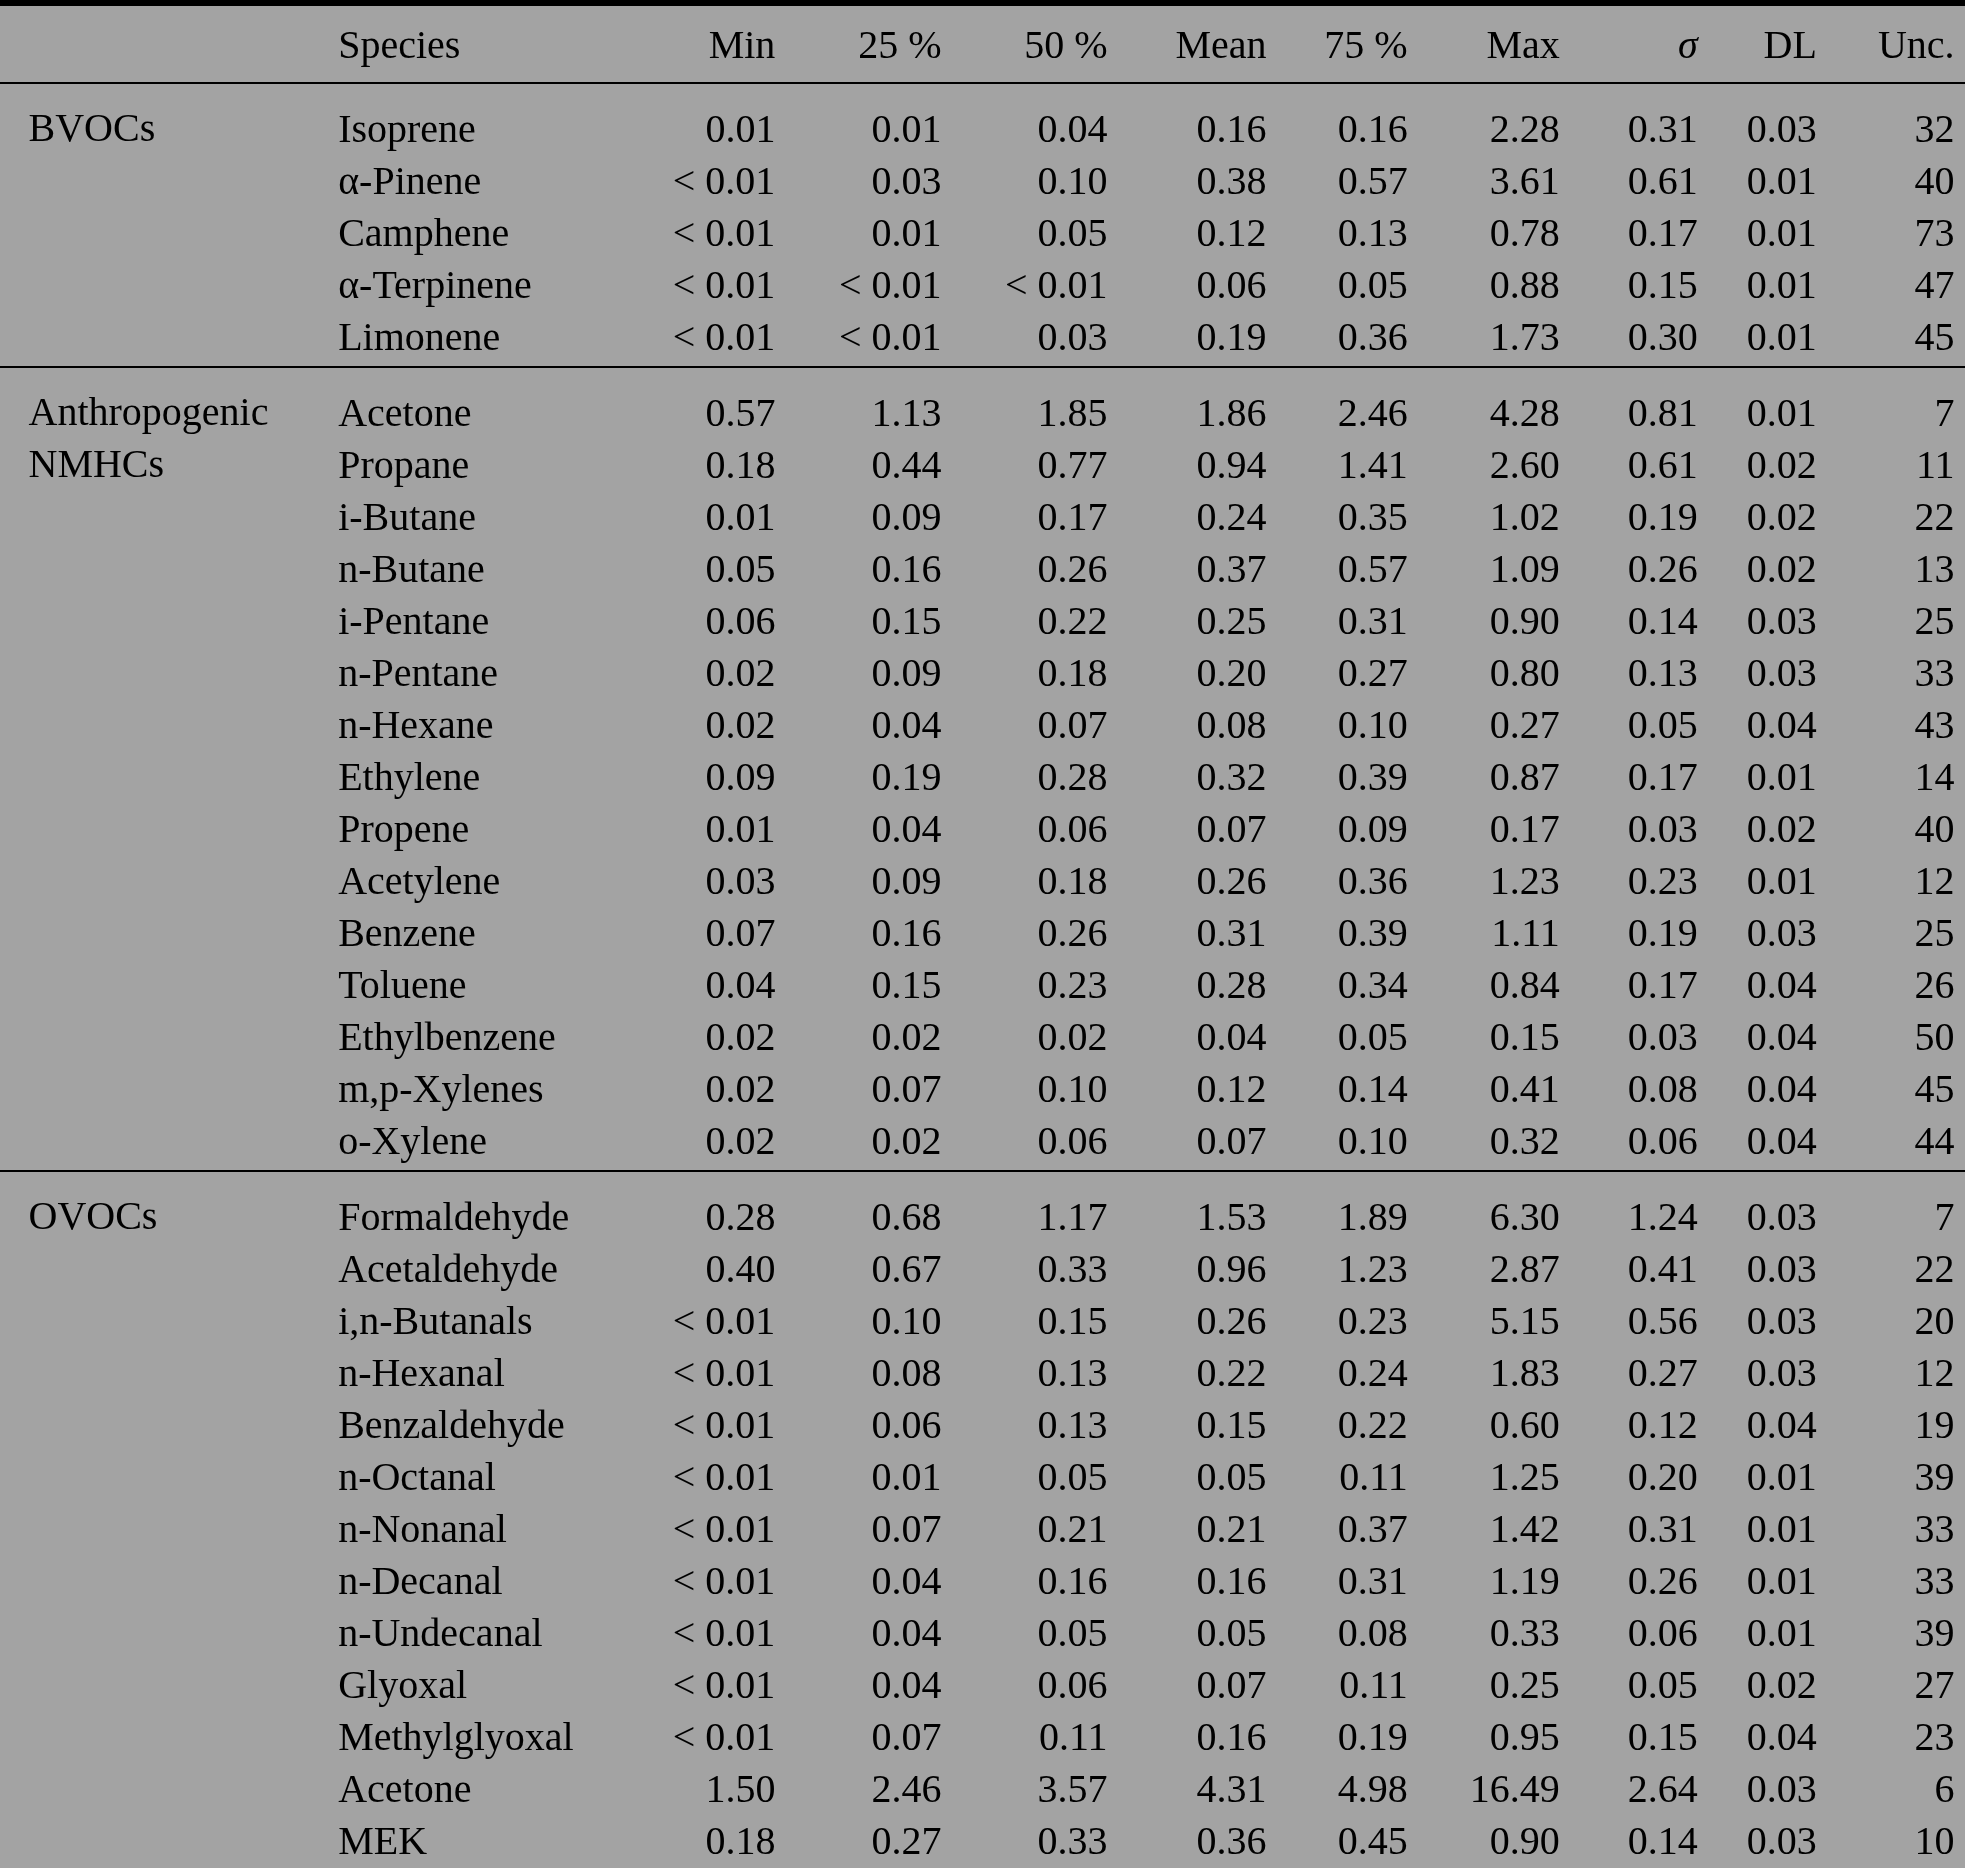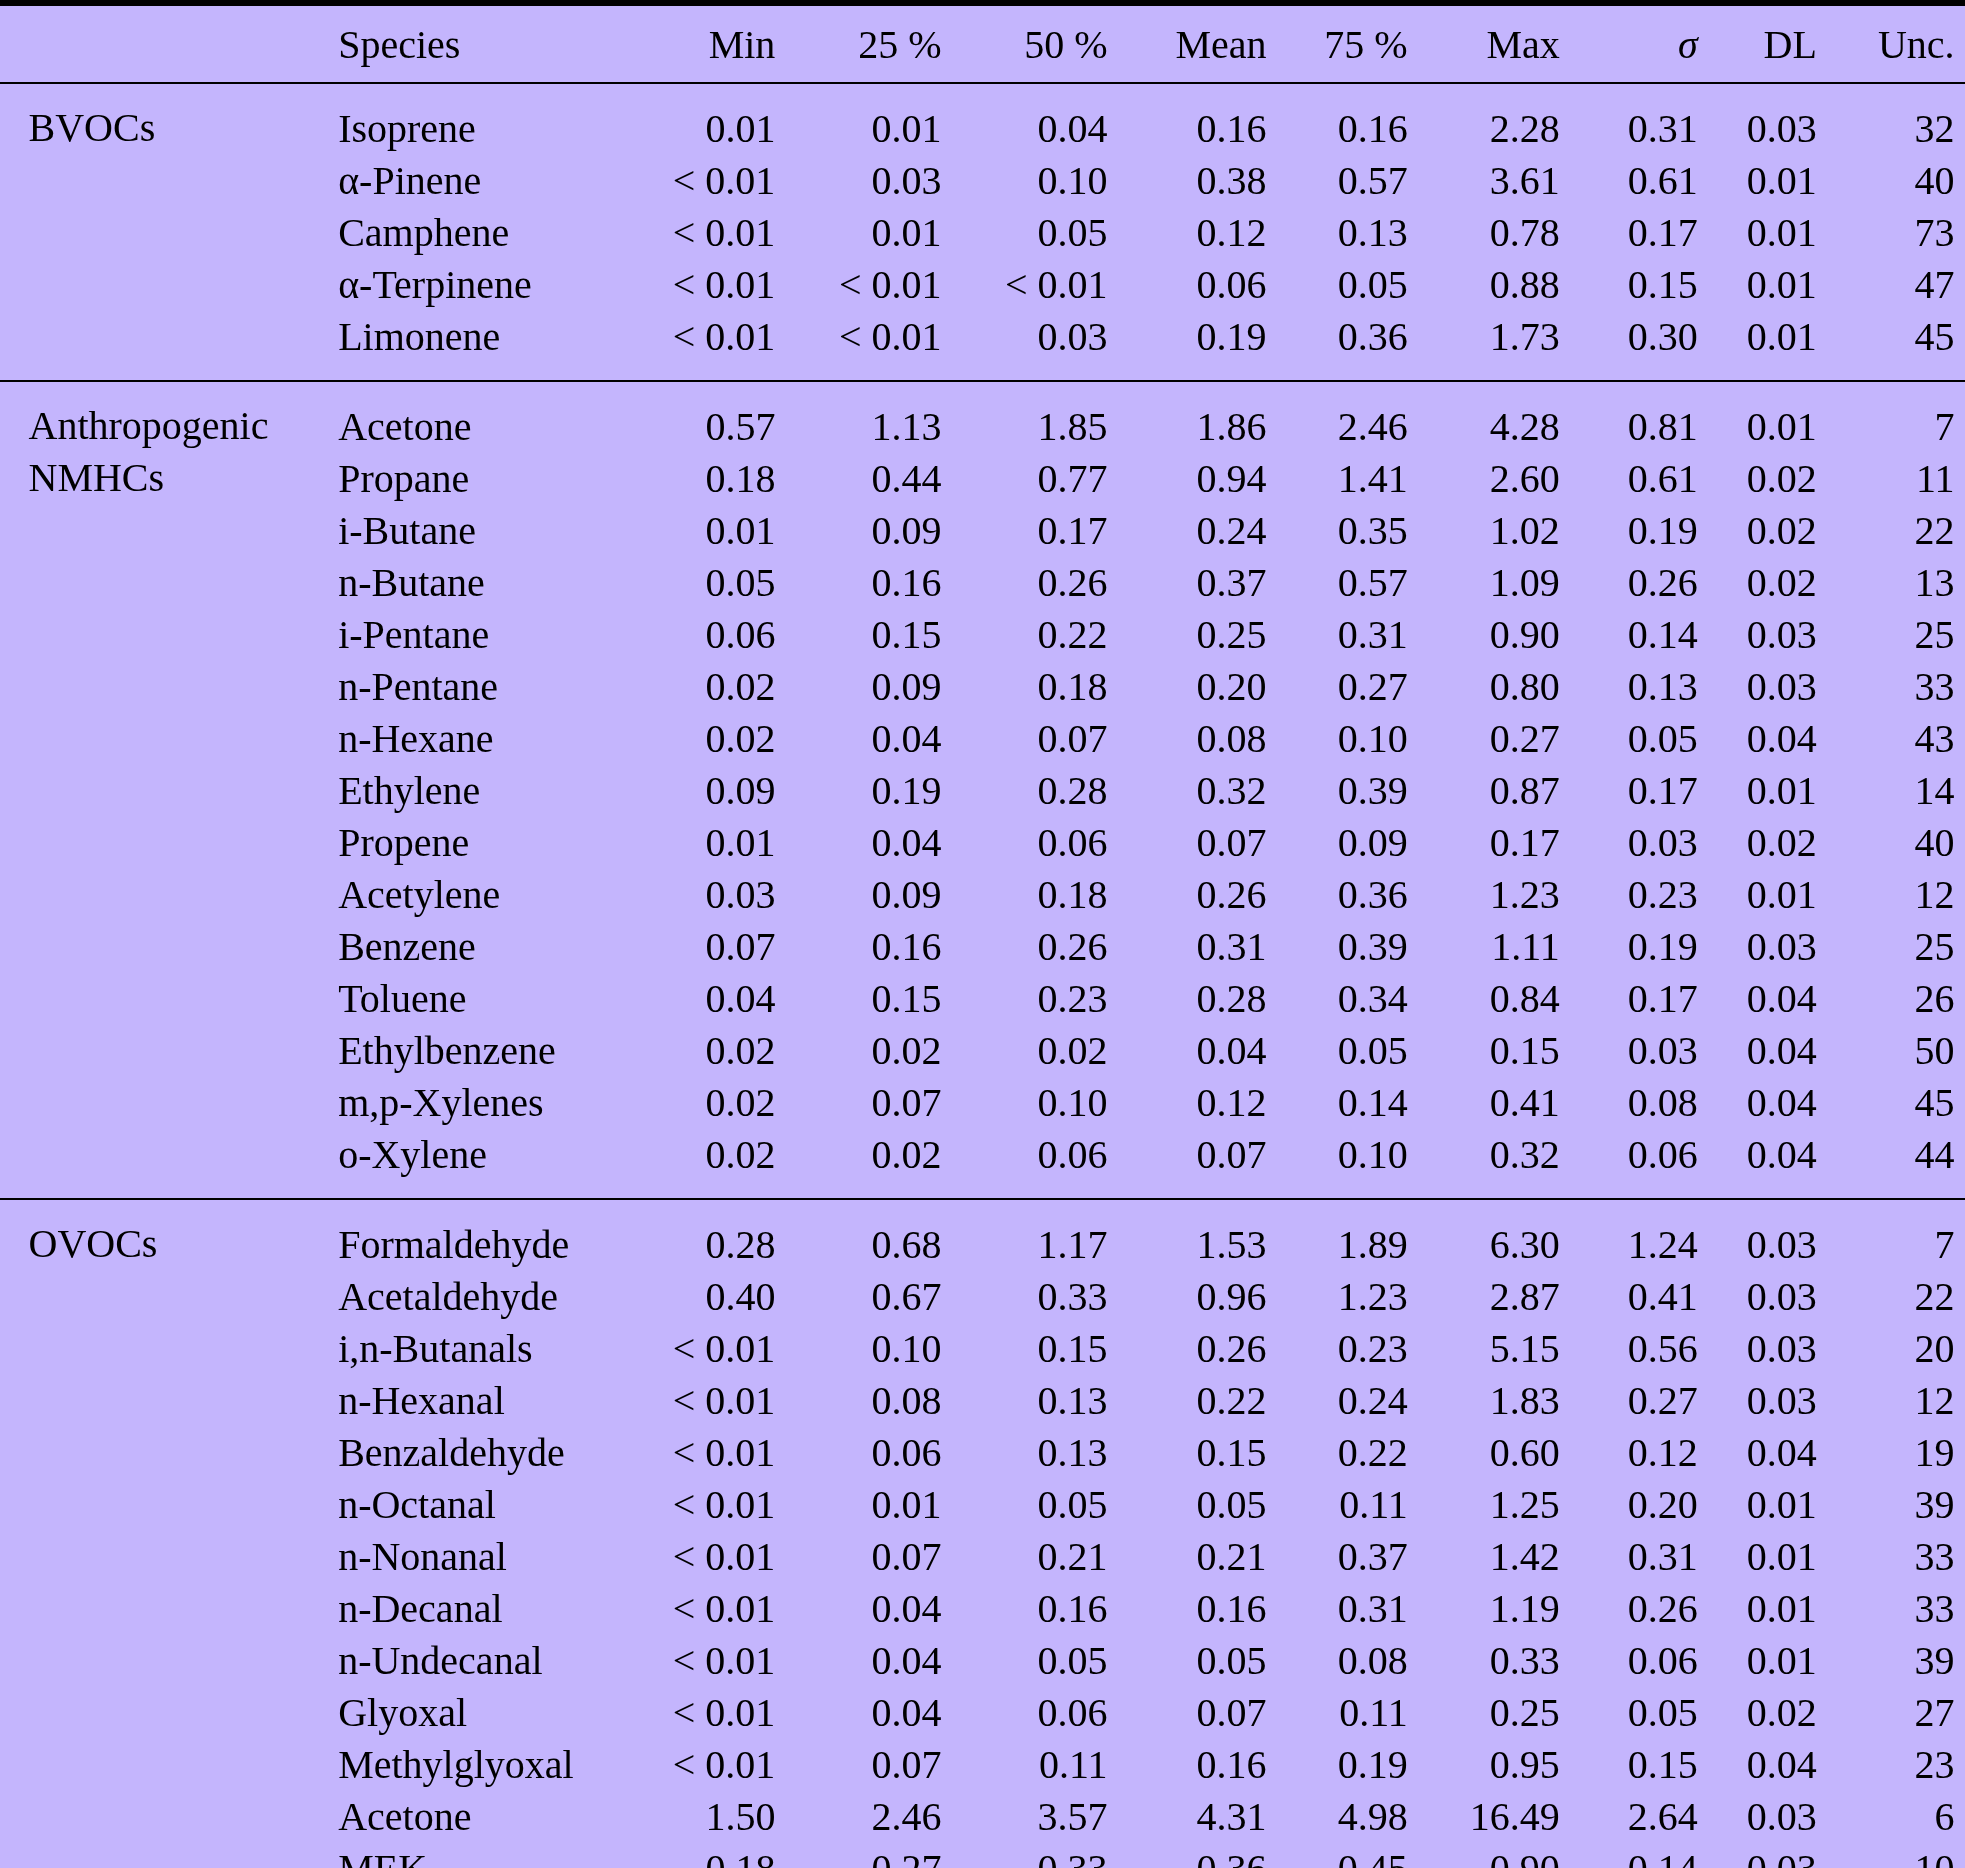--- a/index.html
+++ b/index.html
@@ -3,21 +3,21 @@
 <meta charset="utf-8">
 <style>
   html, body {
     margin: 0;
     padding: 0;
     background: #ffffff;
   }
   .page {
     width: 1966px;
     height: 1869px;
-    background: #c4b5fd;
+    background: #a3a3a3;
     overflow: hidden;
   }
   table.stats {
     border-collapse: collapse;
     table-layout: fixed;
     width: 1966px;
     color: #000000;
     font-family: "Liberation Serif", "DejaVu Serif", serif;
     font-size: 40px;
     border-top: 6.7px solid #000000;
@@ -37,21 +37,21 @@
   }
   thead th {
     height: 76px;
     vertical-align: middle;
   }
   tbody td {
     height: 52px;
     vertical-align: middle;
   }
   tbody tr:first-child td { padding-top: 18px; }
-  tbody tr:last-child  td { padding-bottom: 18px; margin-top: 13px; }
+  tbody tr:last-child  td { padding-bottom: 4px; margin-top: 13px; }
   .group-h { text-align: left; padding-left: 28.5px; }
   .species { text-align: left; padding-left: 24px; white-space: normal; }
   .num     { text-align: right; }
   .last    { padding-right: 11.4px; }
   td.group {
     text-align: left;
     padding-left: 28.5px;
     vertical-align: top;
     line-height: 52px;
     white-space: normal;

